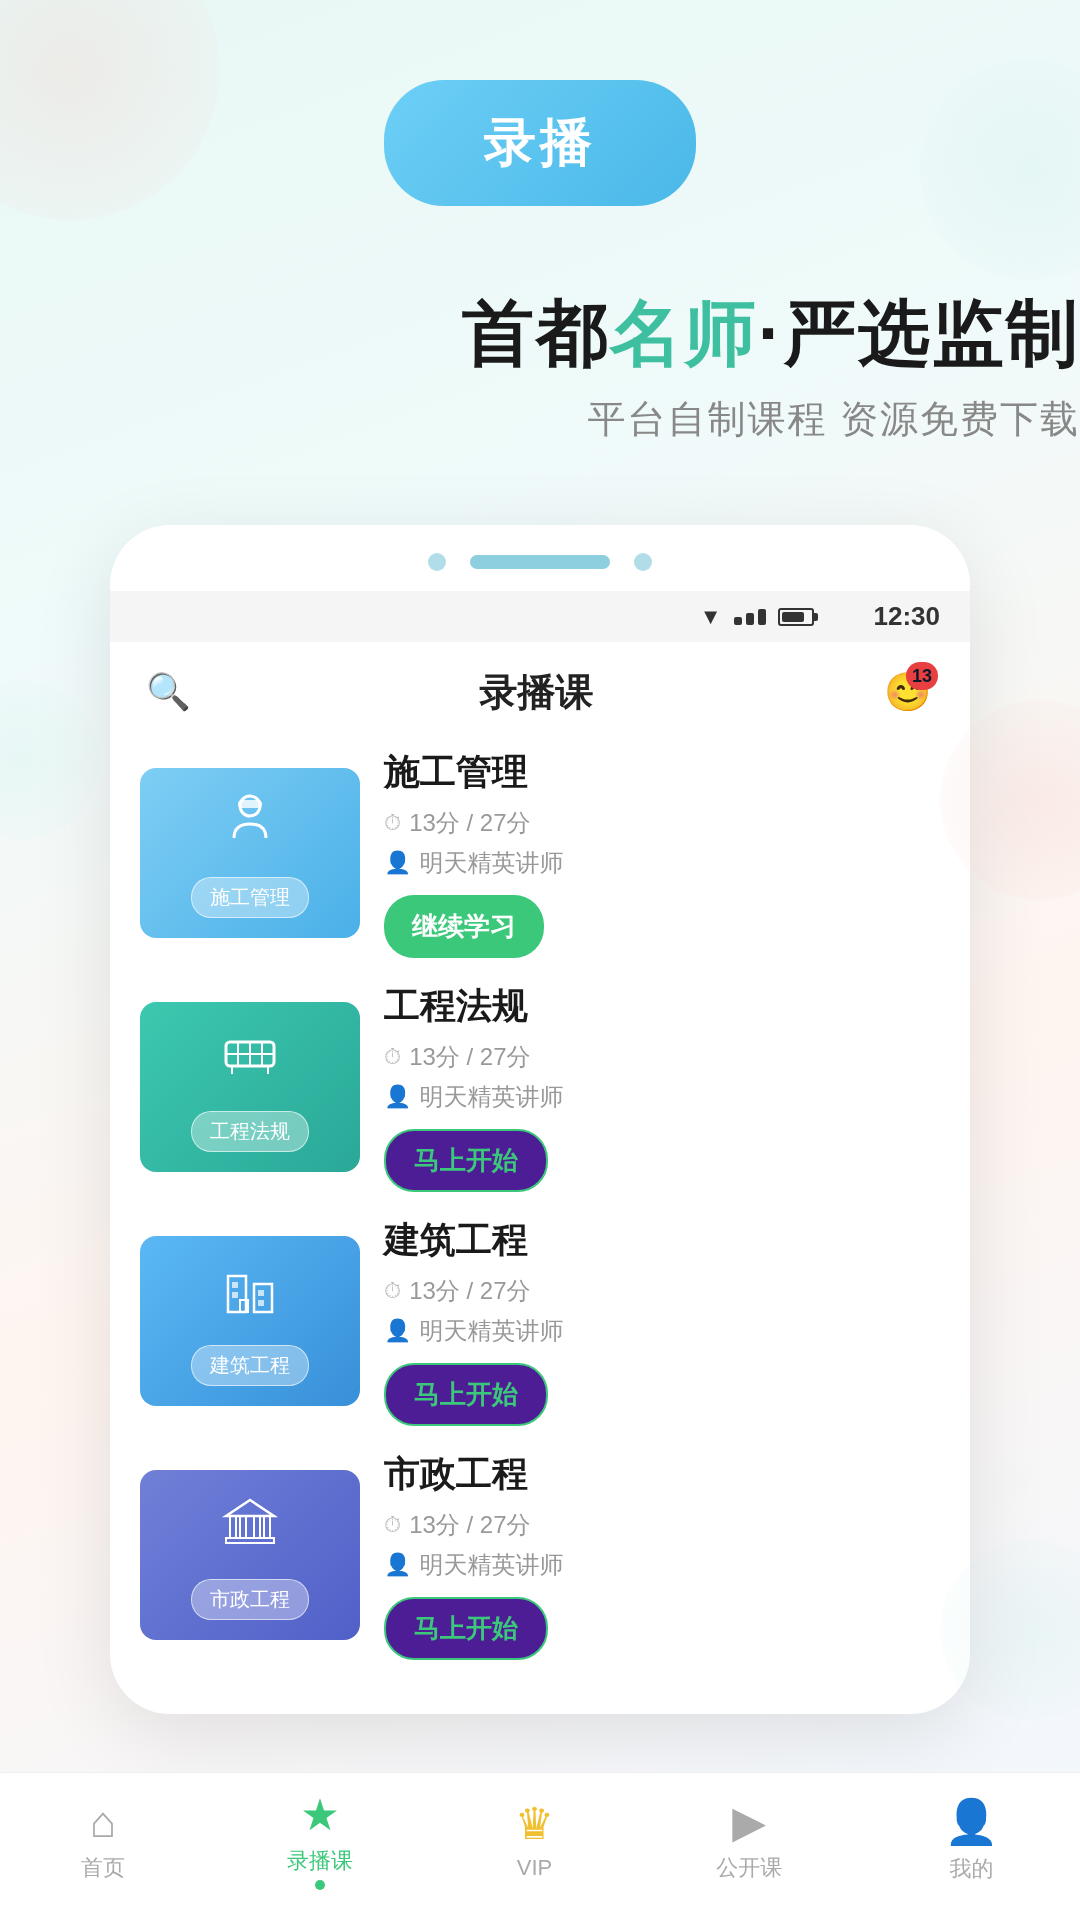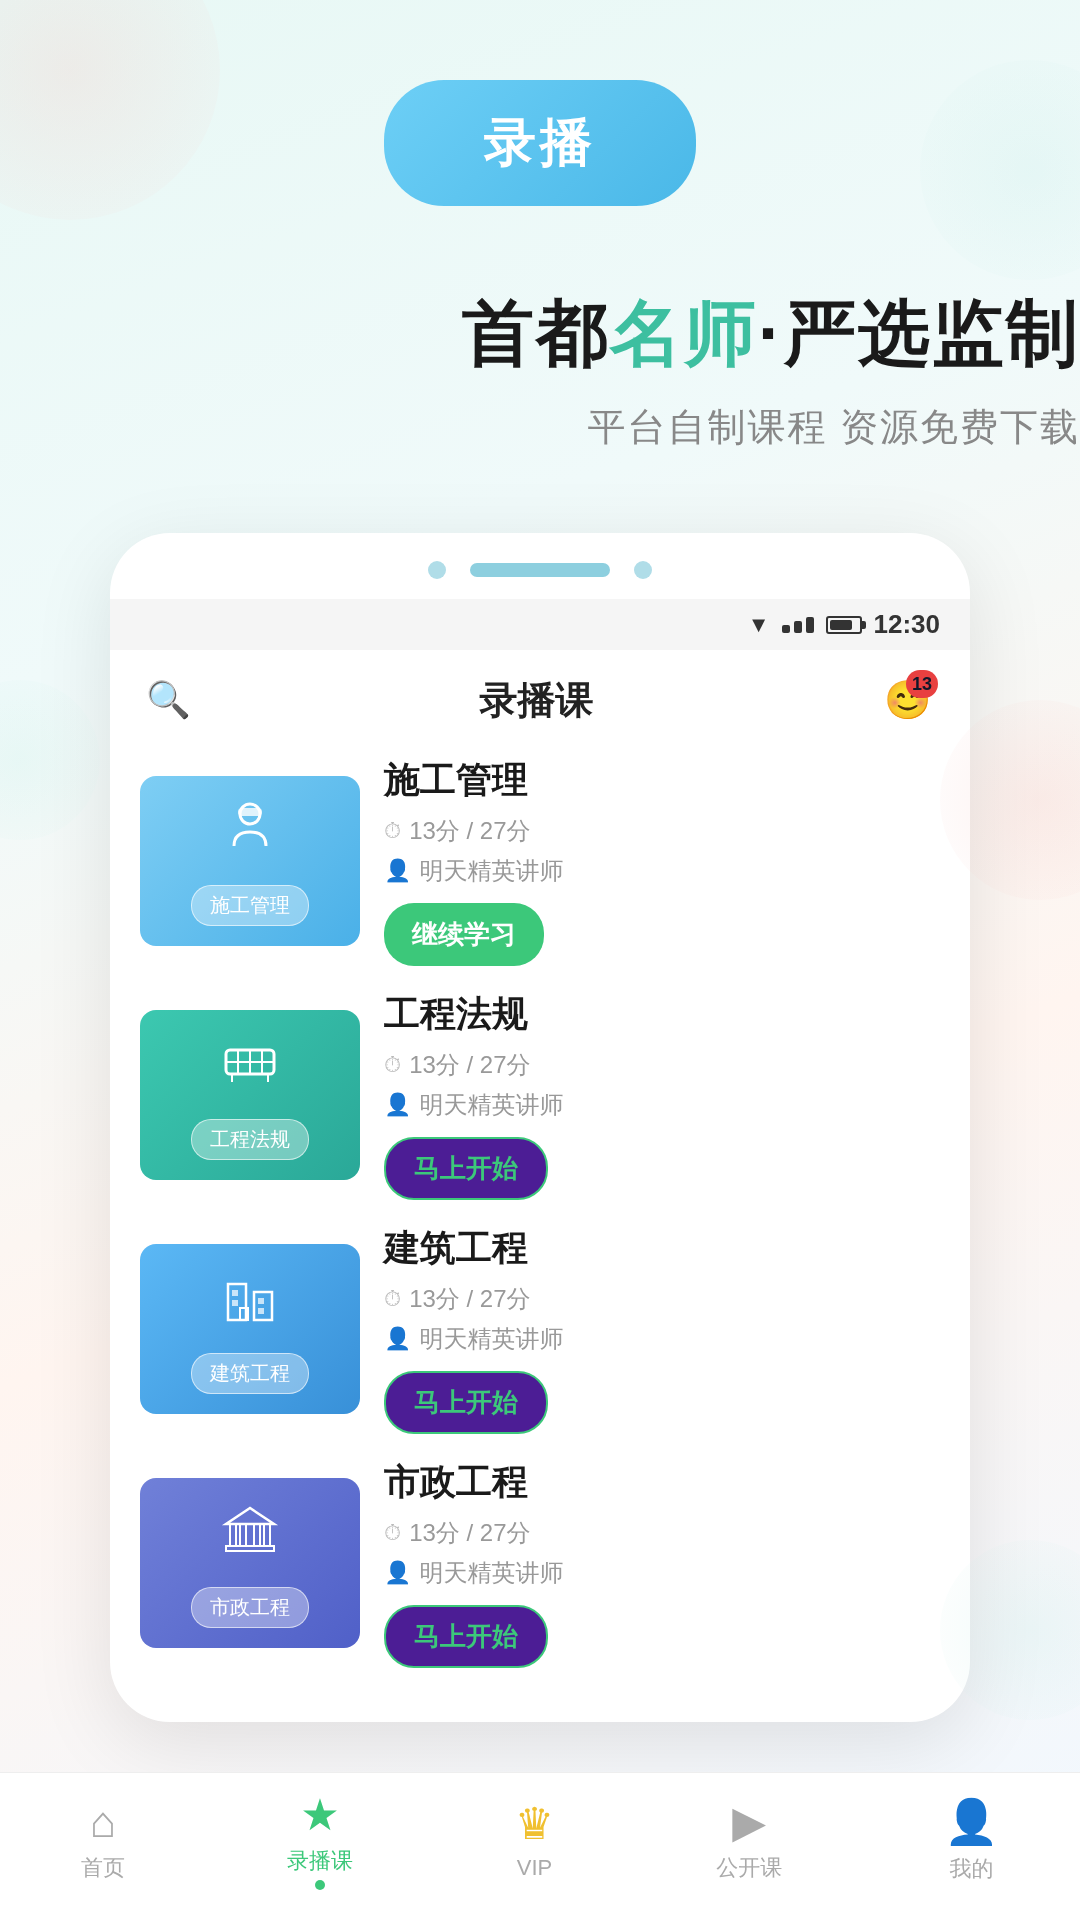--- a/index.html
+++ b/index.html
@@ -72,21 +72,21 @@
       font-weight: 700;
       color: #1a1a1a;
       letter-spacing: 2px;
     }
     .headline-main .highlight {
       color: #3dbfa0;
     }
     .headline-sub {
       font-size: 38px;
       color: #888;
-      margin-top: 20px;
+      margin-top: 12px;
       letter-spacing: 2px;
     }
 
     
     .phone-wrap {
       display: flex;
       justify-content: center;
       margin-top: 80px;
       padding: 0 30px;
     }
@@ -124,20 +124,21 @@
       display: flex;
       justify-content: flex-end;
       align-items: center;
       padding: 10px 30px;
       gap: 12px;
     }
     .status-bar .time {
       font-size: 26px;
       font-weight: 600;
       color: #333;
+      margin-left: 48px;
     }
     .signal-icon {
       display: flex; align-items: flex-end; gap: 4px;
     }
     .signal-icon span {
       background: #333;
       width: 8px;
       border-radius: 2px;
     }
     .wifi-icon { font-size: 22px; color: #333; }

